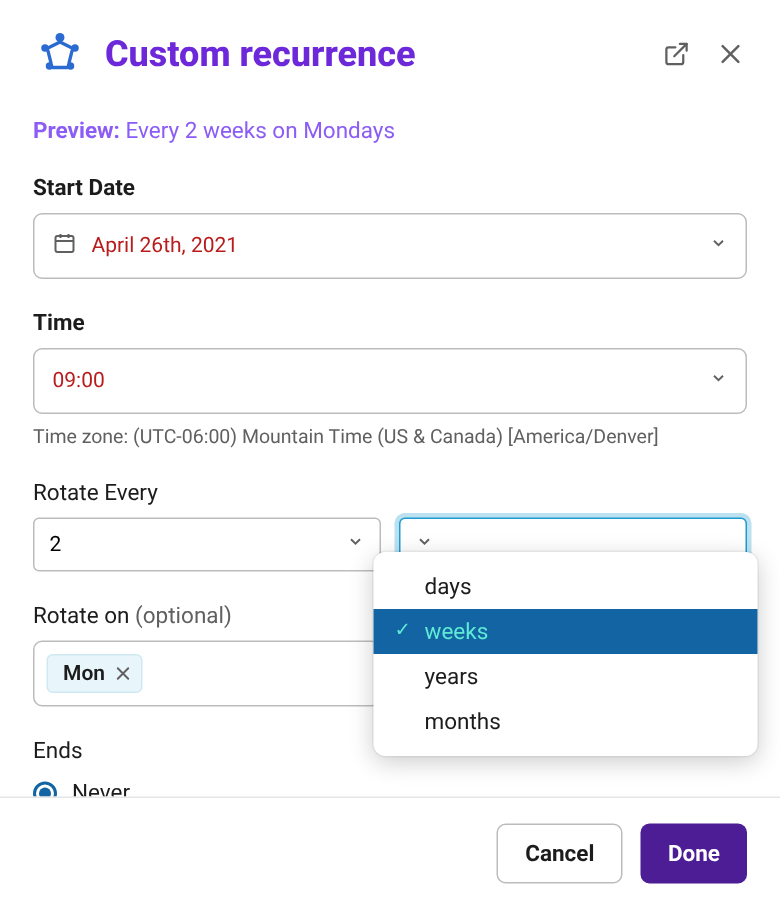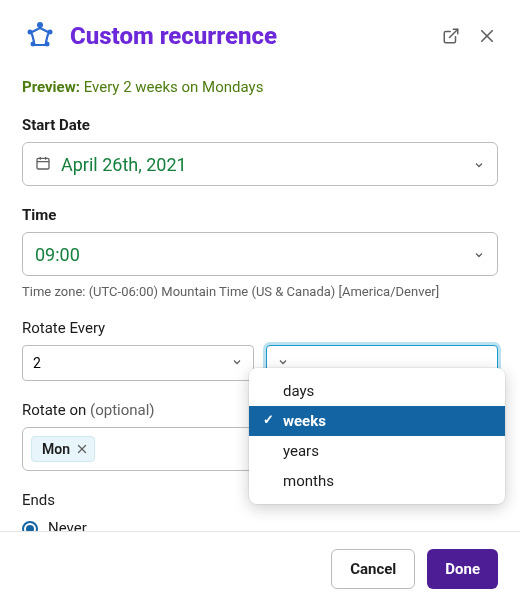--- a/index.html
+++ b/index.html
@@ -46,21 +46,21 @@
       height: 22px;
       display: flex;
       align-items: center;
       justify-content: center;
     }
     .modal-body {
       padding: 6px 22px 20px 22px;
     }
     .preview-row {
       font-size: 15px;
-      color: #4d7c0f;
+      color: #8b5cf6;
       margin: 8px 0 20px 0;
     }
     .preview-row .label {
       font-weight: 700;
     }
     .field-label {
       font-size: 15px;
       font-weight: 700;
       color: #1d1c1d;
       margin-bottom: 8px;
@@ -73,22 +73,22 @@
       color: #616061;
     }
     .select-input {
       width: 100%;
       height: 44px;
       border: 1px solid #bcbcbc;
       border-radius: 6px;
       display: flex;
       align-items: center;
       padding: 0 12px;
-      font-size: 18px;
-      color: #15803d;
+      font-size: 14px;
+      color: #b91c1c;
       background: #fff;
       cursor: pointer;
       gap: 10px;
     }
     .select-input .value {
       flex: 1;
     }
     .select-input .chevron {
       color: #616061;
     }
@@ -197,22 +197,21 @@
     }
     .dropdown-item {
       padding: 6px 18px 6px 34px;
       font-size: 15px;
       color: #1d1c1d;
       cursor: pointer;
       position: relative;
     }
     .dropdown-item.selected {
       background: #1264a3;
-      color: #ffffff;
-      font-weight: bold;
+      color: #5eead4;
     }
     .dropdown-item.selected::before {
       content: "✓";
       position: absolute;
       left: 14px;
       font-size: 13px;
     }
     .modal-footer {
       position: absolute;
       bottom: 0;

